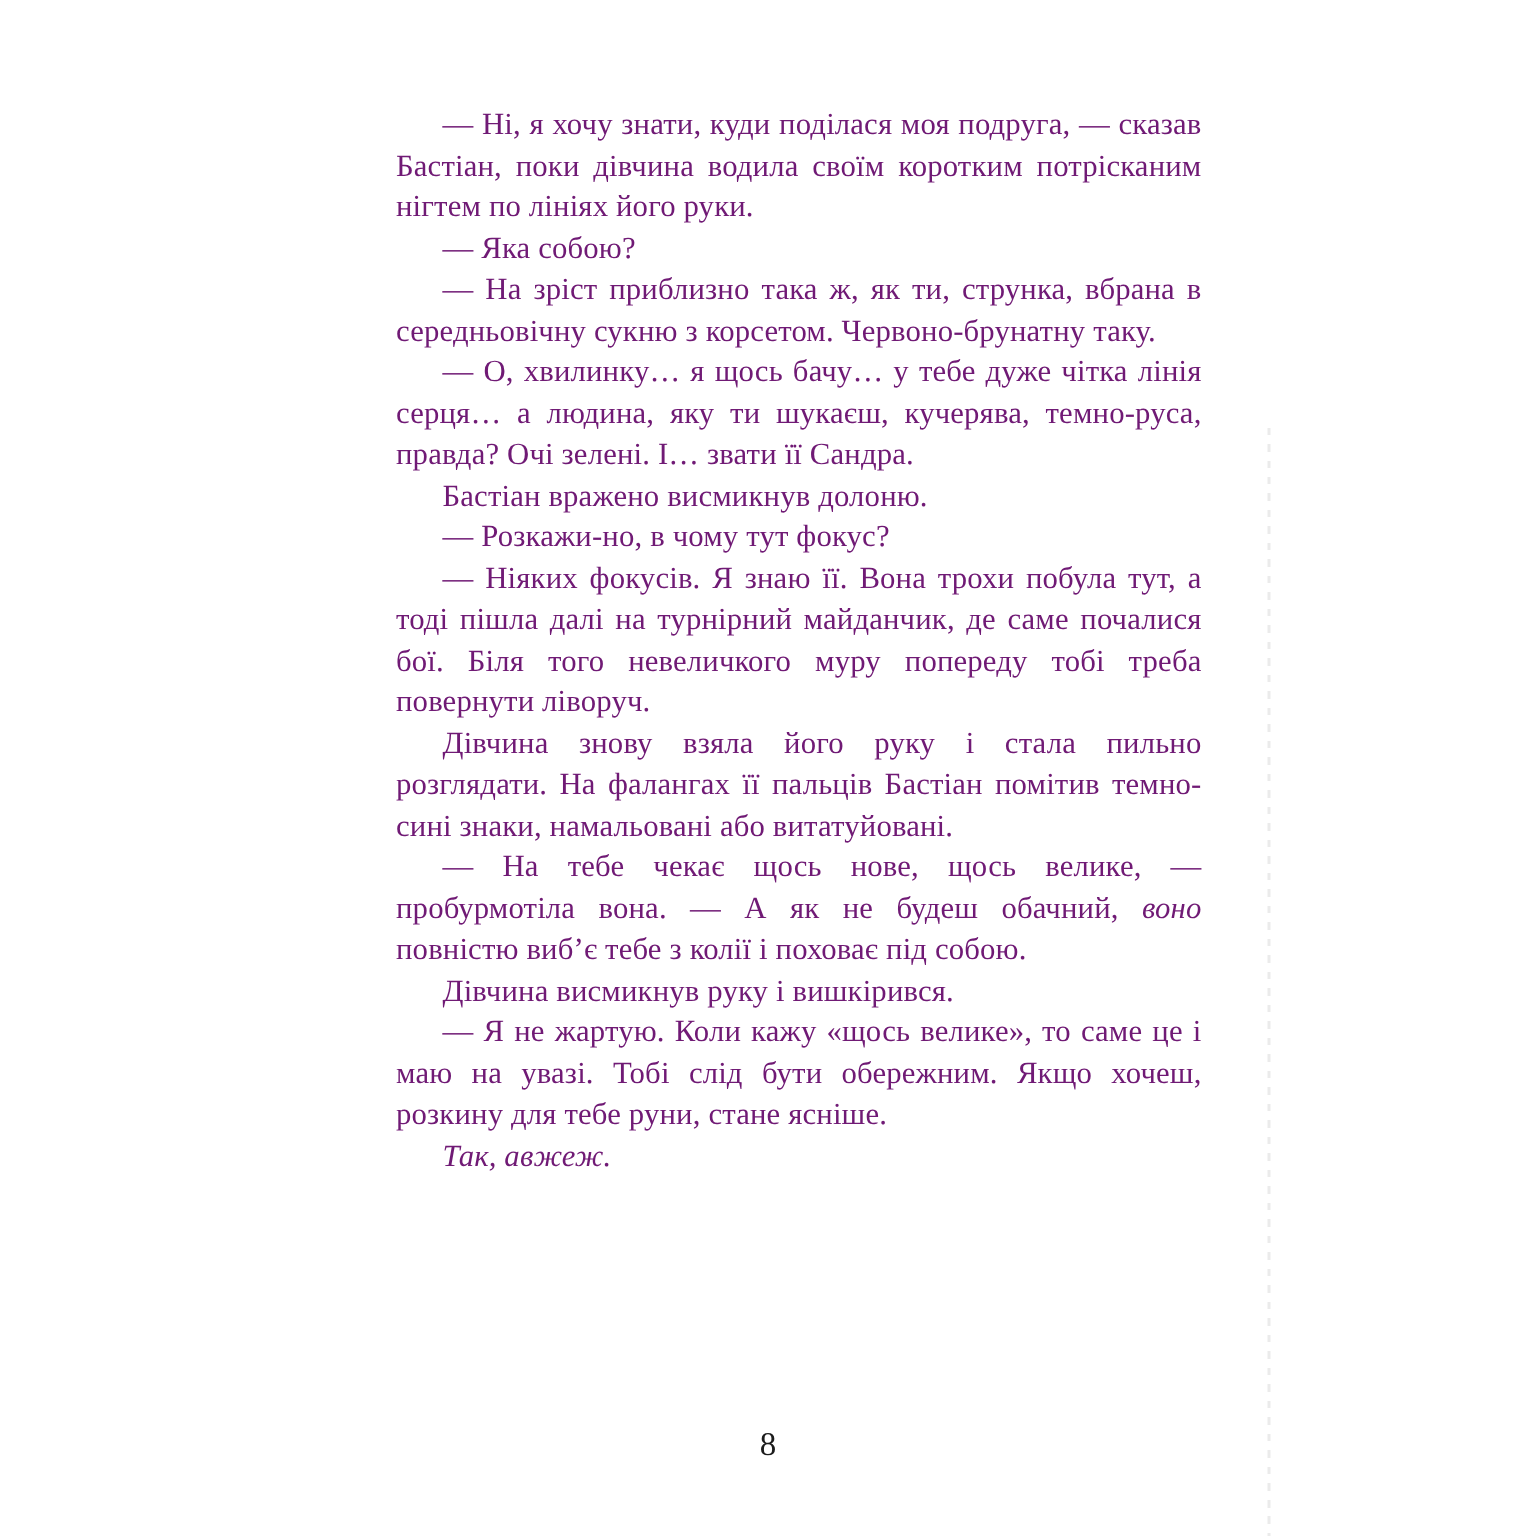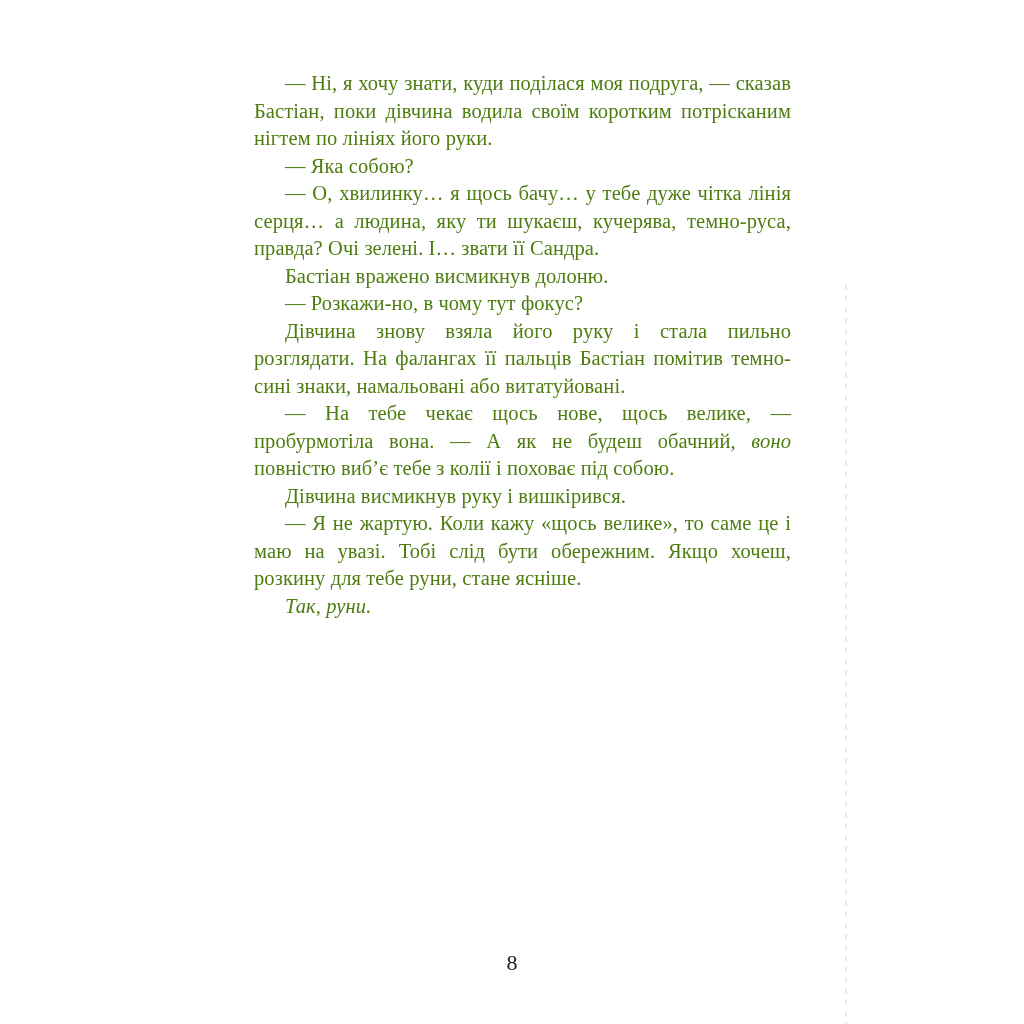--- a/index.html
+++ b/index.html
@@ -14,24 +14,24 @@
     overflow: hidden;
     font-family: "Liberation Serif", "DejaVu Serif", serif;
   }
   .book-page {
     position: absolute;
     inset: 0;
     background: #ffffff;
   }
   .text-block {
     position: absolute;
-    left: 254px;
+    left: 264px;
     top: 70px;
     width: 537px;
-    color: #4d7c0f;
+    color: #701a75;
     font-size: 20.5px;
     line-height: 27.5px;
     text-align: justify;
     letter-spacing: 0.1px;
   }
   .text-block p {
     margin: 0;
     text-indent: 31px;
   }
   .italic {
@@ -61,24 +61,26 @@
     opacity: 0.8;
   }
 </style>
 </head>
 <body>
 
 <div class="book-page">
   <div class="text-block" id="paragraphs">
       <p><span>— Ні, я хочу знати, куди поділася моя подруга, — сказав Бастіан, поки дівчина водила своїм коротким потрісканим нігтем по лініях його руки.</span></p>
       <p><span>— Яка собою?</span></p>
+      <p><span>— На зріст приблизно така ж, як ти, струнка, вбрана в середньовічну сукню з корсетом. Червоно-брунатну таку.</span></p>
       <p><span>— О, хвилинку… я щось бачу… у тебе дуже чітка лінія серця… а людина, яку ти шукаєш, кучерява, темно-руса, правда? Очі зелені. І… звати її Сандра.</span></p>
       <p><span>Бастіан вражено висмикнув долоню.</span></p>
       <p><span>— Розкажи-но, в чому тут фокус?</span></p>
+      <p><span>— Ніяких фокусів. Я знаю її. Вона трохи побула тут, а тоді пішла далі на турнірний майданчик, де саме почалися бої. Біля того невеличкого муру попереду тобі треба повернути ліворуч.</span></p>
       <p><span>Дівчина знову взяла його руку і стала пильно розглядати. На фалангах її пальців Бастіан помітив темно-сині знаки, намальовані або витатуйовані.</span></p>
       <p><span>— На тебе чекає щось нове, щось велике, — пробурмотіла вона. — А як не будеш обачний, </span><span class="italic">воно</span><span> повністю виб’є тебе з колії і поховає під собою.</span></p>
       <p><span>Дівчина висмикнув руку і вишкірився.</span></p>
       <p><span>— Я не жартую. Коли кажу «щось велике», то саме це і маю на увазі. Тобі слід бути обережним. Якщо хочеш, розкину для тебе руни, стане ясніше.</span></p>
-      <p><span class="italic">Так, руни.</span></p>
+      <p><span class="italic">Так, авжеж.</span></p>
     </div>
   <div class="page-number">8</div>
   <div class="scan-artifact"></div>
 </div>
 
 </body></html>

